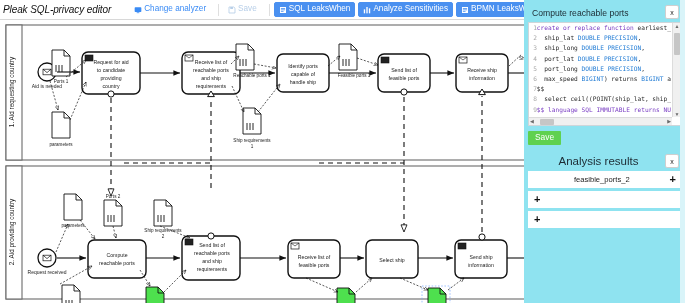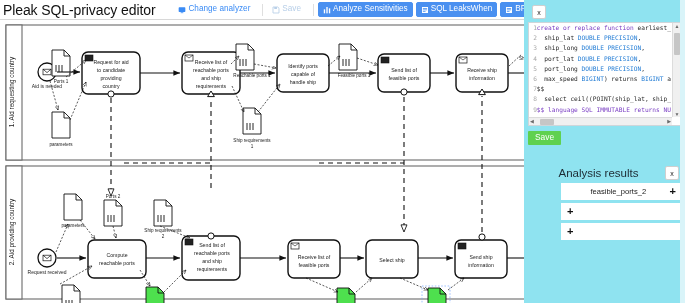--- a/index.html
+++ b/index.html
@@ -13,22 +13,22 @@
   #app { position: relative; width: 685px; height: 303px; overflow: hidden; }
 
   
   #toolbar {
     position: absolute; top: 0; left: 0; width: 685px; height: 20px;
     background: #ffffff;
     border-bottom: 1px solid #d8d8d8;
     display: flex; align-items: center;
   }
   #app-title {
-    font-size: 14px; color: #111; padding-left: 3px;
-    white-space: nowrap; letter-spacing: -0.1px;
+    font-size: 10px; color: #111; padding-left: 3px;
+    white-space: nowrap; letter-spacing: -0.1px; font-style: italic;
   }
   .tb-group { display: flex; align-items: center; margin-left: 18px; height: 16px; }
   .tb-btn {
     display: flex; align-items: center; gap: 2px;
     height: 15px; padding: 0 4px; margin-right: 3px;
     font-size: 8.2px; white-space: nowrap; cursor: pointer;
     border-radius: 2px; border: 1px solid transparent;
     line-height: 1;
   }
   .tb-btn.link { color: #3a8bf5; background: transparent; }
@@ -96,27 +96,26 @@
     margin-top: 5px; display: inline-block;
     background: #5fd14f; color: #ffffff; font-size: 8.4px;
     padding: 2px 7px 3px 7px; border: none; border-radius: 1px; cursor: pointer;
     line-height: 1.1;
   }
 
   #results-card { top: 153px; height: 118px; }
   .results-head {
     display: flex; align-items: center; justify-content: space-between;
     padding: 1px 2px 3px 4px;
-    margin-top: 12px;
   }
   .results-title { font-size: 11.5px; color: #1c2b33; flex: 1; text-align: center; }
   .result-row {
     display: flex; align-items: center; justify-content: space-between;
     background: #ffffff; height: 17px; margin-bottom: 3px;
-    padding: 0 5px 0 6px; cursor: pointer; margin-left: 33px;
+    padding: 0 5px 0 6px; cursor: pointer;
   }
   .result-label { font-size: 7.6px; color: #222; flex: 1; text-align: center; }
   .plus { font-size: 11px; color: #111; font-weight: bold; line-height: 1; cursor: pointer; }
 
   
   #page-scroll {
     position: absolute; top: 0; right: 0; width: 5px; height: 303px;
     background: #d9f4f9;
   }
 </style>
@@ -145,42 +144,42 @@
         <span class="tb-ico">
           <svg width="8" height="8" viewBox="0 0 12 12">
               <path d="M1.5 1.5h7.2L10.5 3.3V10.5H1.5z" fill="none" stroke="#b8cfe8" stroke-width="1.3"></path>
               <rect x="3.4" y="1.5" width="4" height="3" fill="#b8cfe8"></rect>
             </svg>
         </span>
         <span>Save</span>
       </div>
 
       <div class="tb-sep"></div>
-
-      <div class="tb-btn primary">
-        <span class="tb-ico">
-          <svg width="8" height="8" viewBox="0 0 12 12">
-              <rect x="1.2" y="5" width="2" height="6" fill="#fff"></rect>
-              <rect x="5" y="1.5" width="2" height="9.5" fill="#fff"></rect>
-              <rect x="8.8" y="3.5" width="2" height="7.5" fill="#fff"></rect>
-            </svg>
-        </span>
-        <span>Analyze Sensitivities</span>
-      </div>
 
       <div class="tb-btn primary">
         <span class="tb-ico">
           <svg width="8" height="8" viewBox="0 0 12 12">
               <rect x="1.5" y="1.5" width="9" height="9" fill="#fff"></rect>
               <rect x="2.8" y="3" width="6.4" height="1.2" fill="#4a90f0"></rect>
               <rect x="2.8" y="5.2" width="6.4" height="1.2" fill="#4a90f0"></rect>
               <rect x="2.8" y="7.4" width="4" height="1.2" fill="#4a90f0"></rect>
             </svg>
         </span>
         <span>SQL LeaksWhen</span>
+      </div>
+
+      <div class="tb-btn primary">
+        <span class="tb-ico">
+          <svg width="8" height="8" viewBox="0 0 12 12">
+              <rect x="1.2" y="5" width="2" height="6" fill="#fff"></rect>
+              <rect x="5" y="1.5" width="2" height="9.5" fill="#fff"></rect>
+              <rect x="8.8" y="3.5" width="2" height="7.5" fill="#fff"></rect>
+            </svg>
+        </span>
+        <span>Analyze Sensitivities</span>
       </div>
 
       <div class="tb-btn primary">
         <span class="tb-ico">
           <svg width="8" height="8" viewBox="0 0 12 12">
               <rect x="1.5" y="1.5" width="9" height="9" fill="#fff"></rect>
               <rect x="2.8" y="3" width="6.4" height="1.2" fill="#4a90f0"></rect>
               <rect x="2.8" y="5.2" width="6.4" height="1.2" fill="#4a90f0"></rect>
               <rect x="2.8" y="7.4" width="4" height="1.2" fill="#4a90f0"></rect>
             </svg>
@@ -462,20 +461,21 @@
         <path d="M400,258 L428,270" marker-end="url(#ahd)"></path>
         <path d="M448,270 L464,258" marker-end="url(#ahd)"></path>
       </g>
     </svg>
   </div>
 
   <div id="right-panel">
 
     <div class="panel-card" id="editor-card">
       <div class="card-head">
+        <div class="card-title">Compute reachable ports</div>
         <div class="close-x">x</div>
       </div>
 
       <div class="code-wrap">
         <div class="code-scroll">
           <table class="code">
             <tbody id="code-body">
                 <tr>
                   <td class="gutter">1</td>
                   <td class="codetext"><span class="kw">create or replace function </span><span class="pl">earliest_</span></td>

